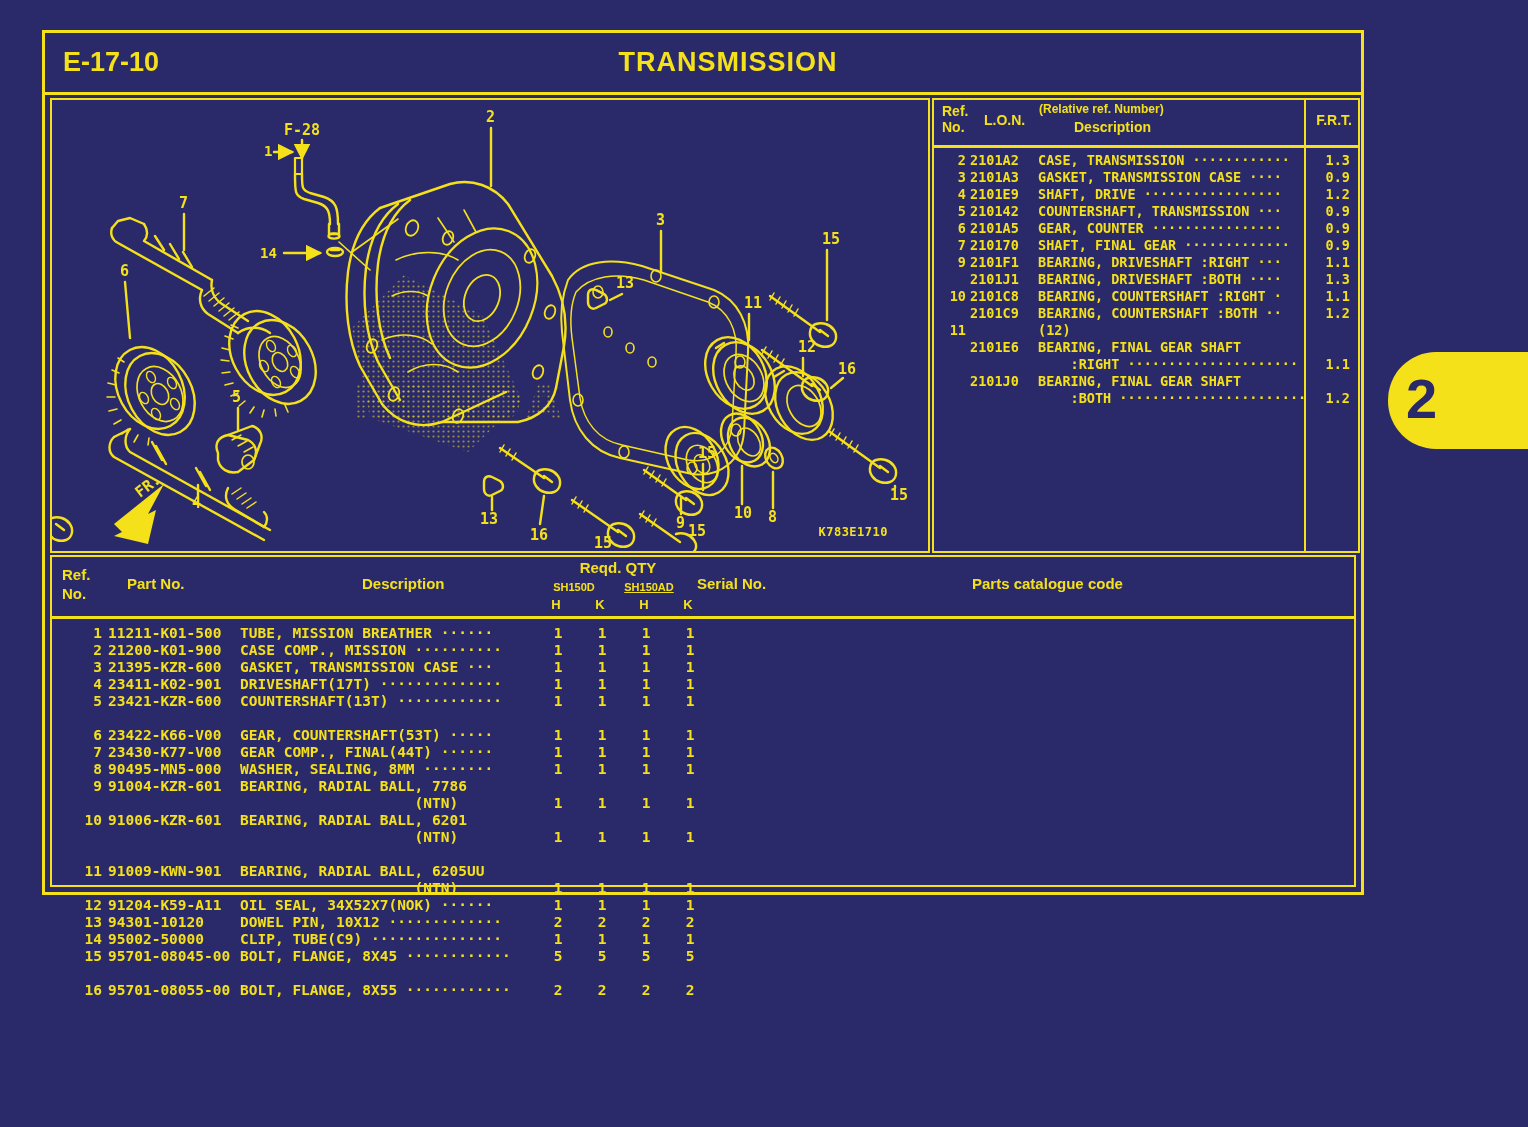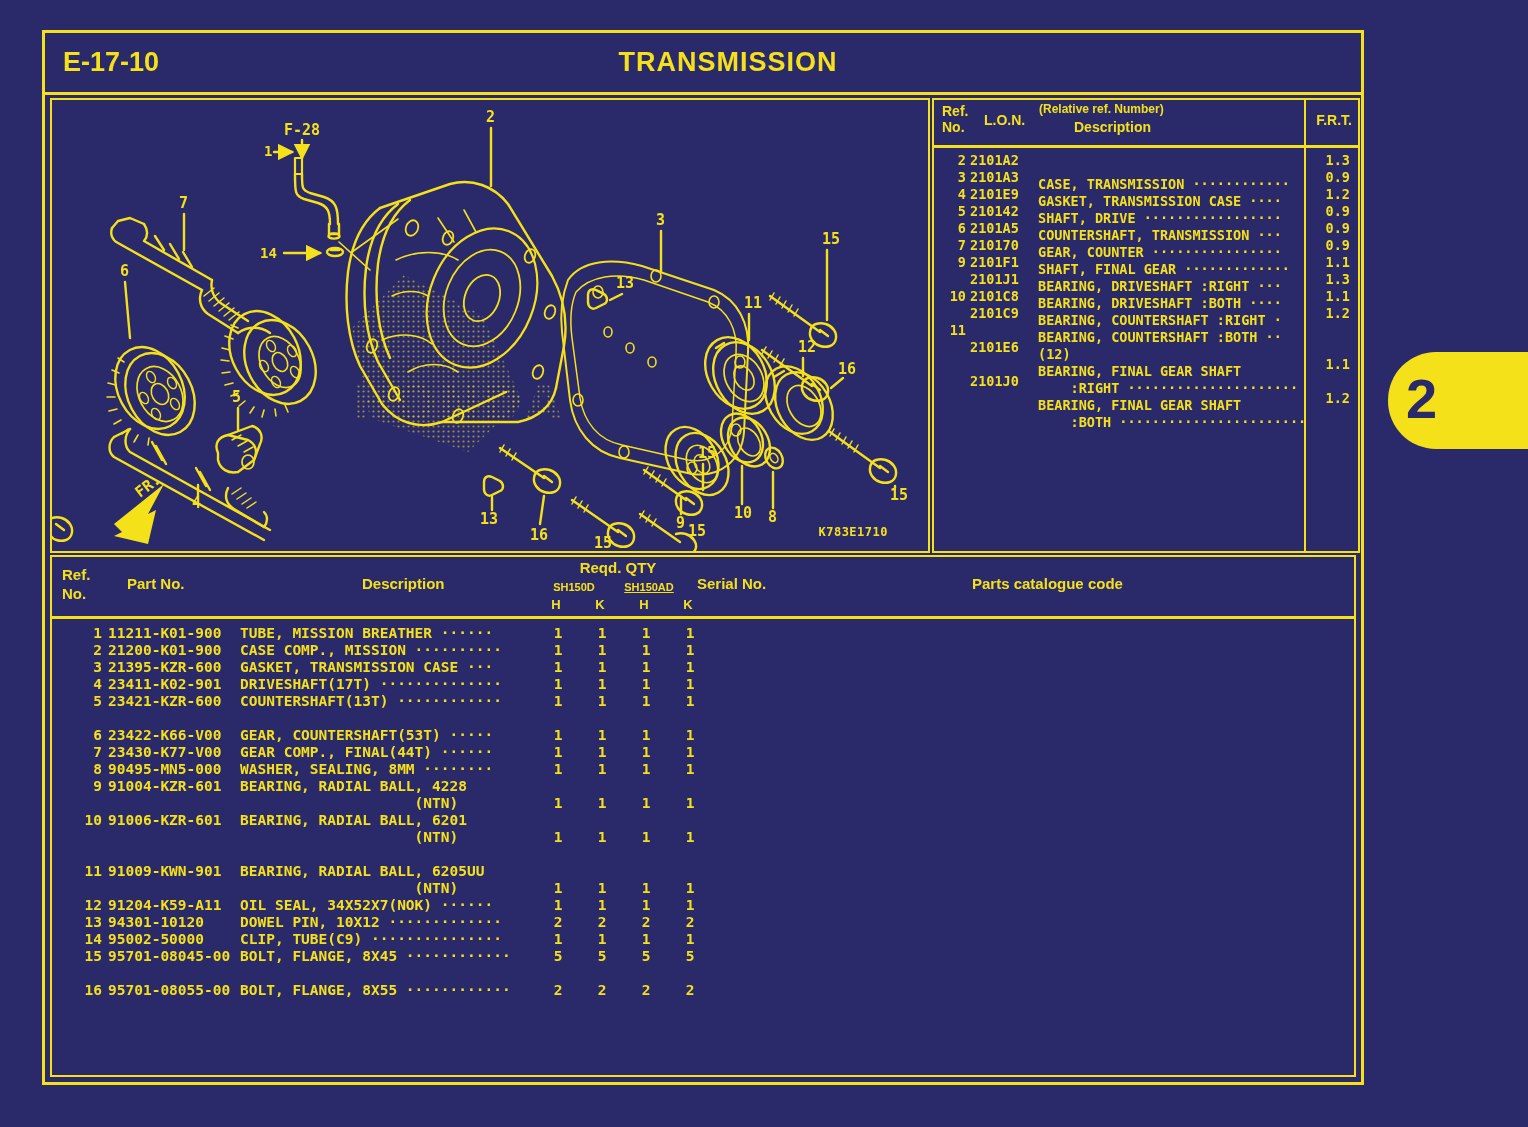--- a/index.html
+++ b/index.html
@@ -11,21 +11,21 @@
     position:relative;
   }
   .page{
     position:absolute;left:0;top:0;width:1528px;height:1127px;
     background:#2a2a6b;
   }
   
   .sheet{
     position:absolute;
     left:42px;top:30px;
-    width:1322px;height:1055px;
+    width:1322px;height:865px;
     border:3px solid #f5e119;
     box-sizing:border-box;
   }
   
   .titlebar{
     position:absolute;left:0;top:0;width:100%;height:62px;
     border-bottom:3px solid #f5e119;
     box-sizing:border-box;
   }
   .title-code{
@@ -76,21 +76,21 @@
     position:absolute;left:0;top:48px;right:0;bottom:0;
     padding-top:4px;
     font-family:"DejaVu Sans Mono",monospace;
     font-size:13.5px;
     font-weight:bold;
     line-height:17px;
   }
   .lon-row{position:relative;height:17px;white-space:pre;}
   .lon-row .c-ref{position:absolute;left:4px;width:28px;text-align:right;}
   .lon-row .c-lon{position:absolute;left:36px;}
-  .lon-row .c-desc{position:absolute;left:104px;margin-top:24px;}
+  .lon-row .c-desc{position:absolute;left:104px;}
   .lon-row .c-frt{position:absolute;right:8px;width:34px;text-align:right;}
   
   .parts{
     position:absolute;left:5px;top:522px;right:5px;bottom:5px;
     border:2px solid #f5e119;
     box-sizing:border-box;
   }
   .parts-head{
     position:absolute;left:0;top:0;width:100%;height:62px;
     border-bottom:3px solid #f5e119;
@@ -501,30 +501,30 @@
         <div class="ph-m1">SH150D</div>
         <div class="ph-m2">SH150AD</div>
         <div class="ph-sub" style="left:494px">H</div>
         <div class="ph-sub" style="left:538px">K</div>
         <div class="ph-sub" style="left:582px">H</div>
         <div class="ph-sub" style="left:626px">K</div>
         <div class="ph-serial">Serial No.</div>
         <div class="ph-cat">Parts catalogue code</div>
       </div>
       <div class="parts-body" id="parts-body">
-          <div class="p-row"><span class="pc-ref">1</span><span class="pc-no">11211-K01-900</span><span class="pc-desc">TUBE, MISSION BREATHER ······</span><span class="pc-q q0">1</span><span class="pc-q q1">1</span><span class="pc-q q2">1</span><span class="pc-q q3">1</span></div>
+          <div class="p-row"><span class="pc-ref">1</span><span class="pc-no">11211-K01-500</span><span class="pc-desc">TUBE, MISSION BREATHER ······</span><span class="pc-q q0">1</span><span class="pc-q q1">1</span><span class="pc-q q2">1</span><span class="pc-q q3">1</span></div>
           <div class="p-row"><span class="pc-ref">2</span><span class="pc-no">21200-K01-900</span><span class="pc-desc">CASE COMP., MISSION ··········</span><span class="pc-q q0">1</span><span class="pc-q q1">1</span><span class="pc-q q2">1</span><span class="pc-q q3">1</span></div>
           <div class="p-row"><span class="pc-ref">3</span><span class="pc-no">21395-KZR-600</span><span class="pc-desc">GASKET, TRANSMISSION CASE ···</span><span class="pc-q q0">1</span><span class="pc-q q1">1</span><span class="pc-q q2">1</span><span class="pc-q q3">1</span></div>
           <div class="p-row"><span class="pc-ref">4</span><span class="pc-no">23411-K02-901</span><span class="pc-desc">DRIVESHAFT(17T) ··············</span><span class="pc-q q0">1</span><span class="pc-q q1">1</span><span class="pc-q q2">1</span><span class="pc-q q3">1</span></div>
           <div class="p-row"><span class="pc-ref">5</span><span class="pc-no">23421-KZR-600</span><span class="pc-desc">COUNTERSHAFT(13T) ············</span><span class="pc-q q0">1</span><span class="pc-q q1">1</span><span class="pc-q q2">1</span><span class="pc-q q3">1</span></div>
           <div class="p-row"><span class="pc-ref"></span><span class="pc-no"></span><span class="pc-desc"></span><span class="pc-q q0"></span><span class="pc-q q1"></span><span class="pc-q q2"></span><span class="pc-q q3"></span></div>
           <div class="p-row"><span class="pc-ref">6</span><span class="pc-no">23422-K66-V00</span><span class="pc-desc">GEAR, COUNTERSHAFT(53T) ·····</span><span class="pc-q q0">1</span><span class="pc-q q1">1</span><span class="pc-q q2">1</span><span class="pc-q q3">1</span></div>
           <div class="p-row"><span class="pc-ref">7</span><span class="pc-no">23430-K77-V00</span><span class="pc-desc">GEAR COMP., FINAL(44T) ······</span><span class="pc-q q0">1</span><span class="pc-q q1">1</span><span class="pc-q q2">1</span><span class="pc-q q3">1</span></div>
           <div class="p-row"><span class="pc-ref">8</span><span class="pc-no">90495-MN5-000</span><span class="pc-desc">WASHER, SEALING, 8MM ········</span><span class="pc-q q0">1</span><span class="pc-q q1">1</span><span class="pc-q q2">1</span><span class="pc-q q3">1</span></div>
-          <div class="p-row"><span class="pc-ref">9</span><span class="pc-no">91004-KZR-601</span><span class="pc-desc">BEARING, RADIAL BALL, 4228</span><span class="pc-q q0"></span><span class="pc-q q1"></span><span class="pc-q q2"></span><span class="pc-q q3"></span></div>
+          <div class="p-row"><span class="pc-ref">9</span><span class="pc-no">91004-KZR-601</span><span class="pc-desc">BEARING, RADIAL BALL, 7786</span><span class="pc-q q0"></span><span class="pc-q q1"></span><span class="pc-q q2"></span><span class="pc-q q3"></span></div>
           <div class="p-row"><span class="pc-ref"></span><span class="pc-no"></span><span class="pc-desc">                    (NTN)</span><span class="pc-q q0">1</span><span class="pc-q q1">1</span><span class="pc-q q2">1</span><span class="pc-q q3">1</span></div>
           <div class="p-row"><span class="pc-ref">10</span><span class="pc-no">91006-KZR-601</span><span class="pc-desc">BEARING, RADIAL BALL, 6201</span><span class="pc-q q0"></span><span class="pc-q q1"></span><span class="pc-q q2"></span><span class="pc-q q3"></span></div>
           <div class="p-row"><span class="pc-ref"></span><span class="pc-no"></span><span class="pc-desc">                    (NTN)</span><span class="pc-q q0">1</span><span class="pc-q q1">1</span><span class="pc-q q2">1</span><span class="pc-q q3">1</span></div>
           <div class="p-row"><span class="pc-ref"></span><span class="pc-no"></span><span class="pc-desc"></span><span class="pc-q q0"></span><span class="pc-q q1"></span><span class="pc-q q2"></span><span class="pc-q q3"></span></div>
           <div class="p-row"><span class="pc-ref">11</span><span class="pc-no">91009-KWN-901</span><span class="pc-desc">BEARING, RADIAL BALL, 6205UU</span><span class="pc-q q0"></span><span class="pc-q q1"></span><span class="pc-q q2"></span><span class="pc-q q3"></span></div>
           <div class="p-row"><span class="pc-ref"></span><span class="pc-no"></span><span class="pc-desc">                    (NTN)</span><span class="pc-q q0">1</span><span class="pc-q q1">1</span><span class="pc-q q2">1</span><span class="pc-q q3">1</span></div>
           <div class="p-row"><span class="pc-ref">12</span><span class="pc-no">91204-K59-A11</span><span class="pc-desc">OIL SEAL, 34X52X7(NOK) ······</span><span class="pc-q q0">1</span><span class="pc-q q1">1</span><span class="pc-q q2">1</span><span class="pc-q q3">1</span></div>
           <div class="p-row"><span class="pc-ref">13</span><span class="pc-no">94301-10120</span><span class="pc-desc">DOWEL PIN, 10X12 ·············</span><span class="pc-q q0">2</span><span class="pc-q q1">2</span><span class="pc-q q2">2</span><span class="pc-q q3">2</span></div>
           <div class="p-row"><span class="pc-ref">14</span><span class="pc-no">95002-50000</span><span class="pc-desc">CLIP, TUBE(C9) ···············</span><span class="pc-q q0">1</span><span class="pc-q q1">1</span><span class="pc-q q2">1</span><span class="pc-q q3">1</span></div>
           <div class="p-row"><span class="pc-ref">15</span><span class="pc-no">95701-08045-00</span><span class="pc-desc">BOLT, FLANGE, 8X45 ············</span><span class="pc-q q0">5</span><span class="pc-q q1">5</span><span class="pc-q q2">5</span><span class="pc-q q3">5</span></div>

